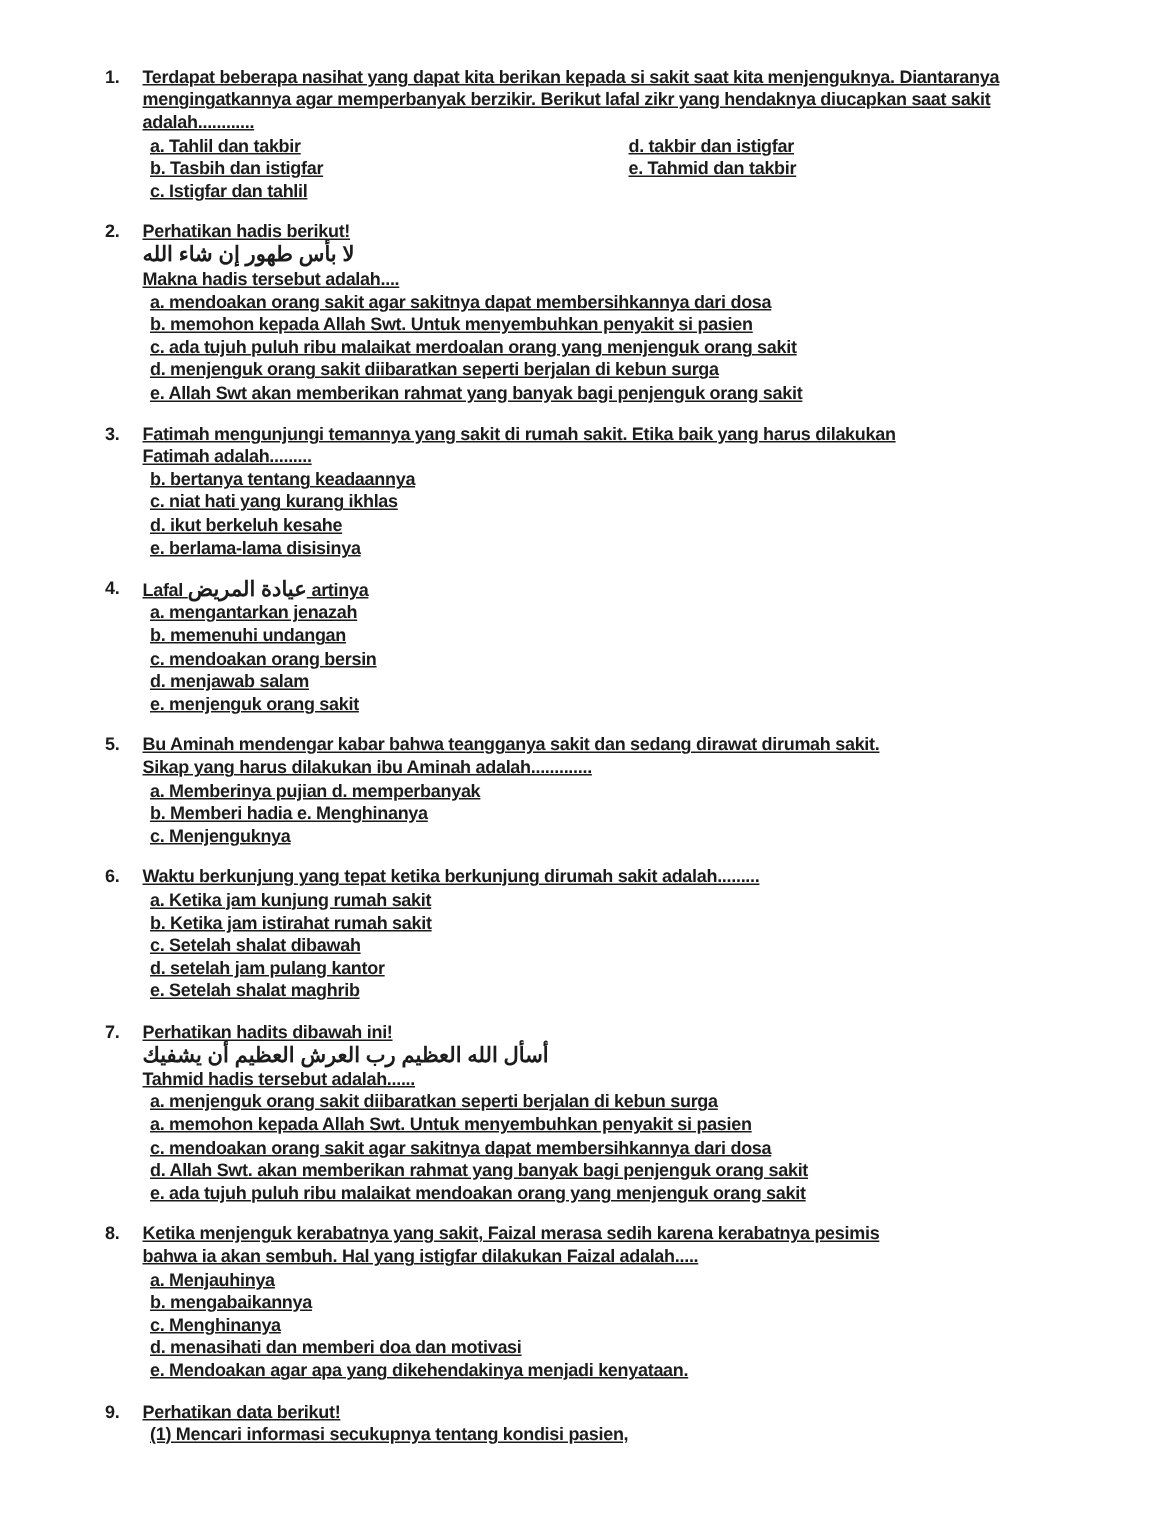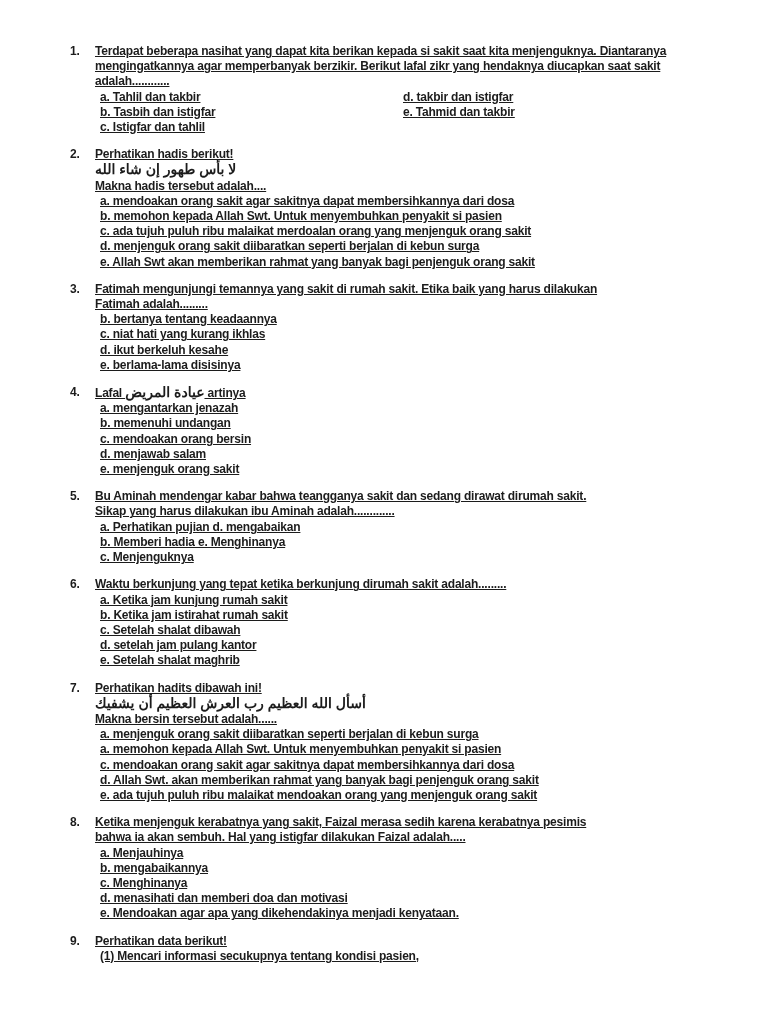--- a/index.html
+++ b/index.html
@@ -38,21 +38,21 @@
     min-width: 0;
     text-decoration: underline;
   }
   .line {
     font-size: 12px;
     line-height: 15.2px;
     letter-spacing: -0.2px;
     white-space: nowrap;
   }
   .opt { padding-left: 5px; }
-  .cols { display: flex; padding-left: 5px; }
+  .cols { display: flex; padding-left: 5px; gap: 16px; }
   .colL { width: 303px; flex: 0 0 303px; }
   .colR { flex: 1 1 auto; }
   .ar {
     direction: rtl;
     unicode-bidi: isolate;
     display: inline-block;
     font-size: 14px;
     font-weight: bold;
     letter-spacing: 0;
   }
@@ -115,42 +115,42 @@
           <div class="line opt">c. mendoakan orang bersin</div>
           <div class="line opt">d. menjawab salam</div>
           <div class="line opt">e. menjenguk orang sakit</div>
         </div>
       </div>
       <div class="question">
         <div class="qnum">5.</div>
         <div class="qbody">
           <div class="line">Bu Aminah mendengar kabar bahwa teangganya sakit dan sedang dirawat dirumah sakit.</div>
           <div class="line">Sikap yang harus dilakukan ibu Aminah adalah.............</div>
-          <div class="line opt">a. Perhatikan pujian d. mengabaikan</div>
+          <div class="line opt">a. Memberinya pujian d. memperbanyak</div>
           <div class="line opt">b. Memberi hadia e. Menghinanya</div>
           <div class="line opt">c. Menjenguknya</div>
         </div>
       </div>
       <div class="question">
         <div class="qnum">6.</div>
         <div class="qbody">
           <div class="line">Waktu berkunjung yang tepat ketika berkunjung dirumah sakit adalah.........</div>
           <div class="line opt">a. Ketika jam kunjung rumah sakit</div>
           <div class="line opt">b. Ketika jam istirahat rumah sakit</div>
           <div class="line opt">c. Setelah shalat dibawah</div>
           <div class="line opt">d. setelah jam pulang kantor</div>
           <div class="line opt">e. Setelah shalat maghrib</div>
         </div>
       </div>
       <div class="question">
         <div class="qnum">7.</div>
         <div class="qbody">
           <div class="line">Perhatikan hadits dibawah ini!</div>
           <div class="line"><span class="ar">أسأل الله العظيم رب العرش العظيم أن يشفيك</span></div>
-          <div class="line">Makna bersin tersebut adalah......</div>
+          <div class="line">Tahmid hadis tersebut adalah......</div>
           <div class="line opt">a. menjenguk orang sakit diibaratkan seperti berjalan di kebun surga</div>
           <div class="line opt">a. memohon kepada Allah Swt. Untuk menyembuhkan penyakit si pasien</div>
           <div class="line opt">c. mendoakan orang sakit agar sakitnya dapat membersihkannya dari dosa</div>
           <div class="line opt">d. Allah Swt. akan memberikan rahmat yang banyak bagi penjenguk orang sakit</div>
           <div class="line opt">e. ada tujuh puluh ribu malaikat mendoakan orang yang menjenguk orang sakit</div>
         </div>
       </div>
       <div class="question">
         <div class="qnum">8.</div>
         <div class="qbody">

